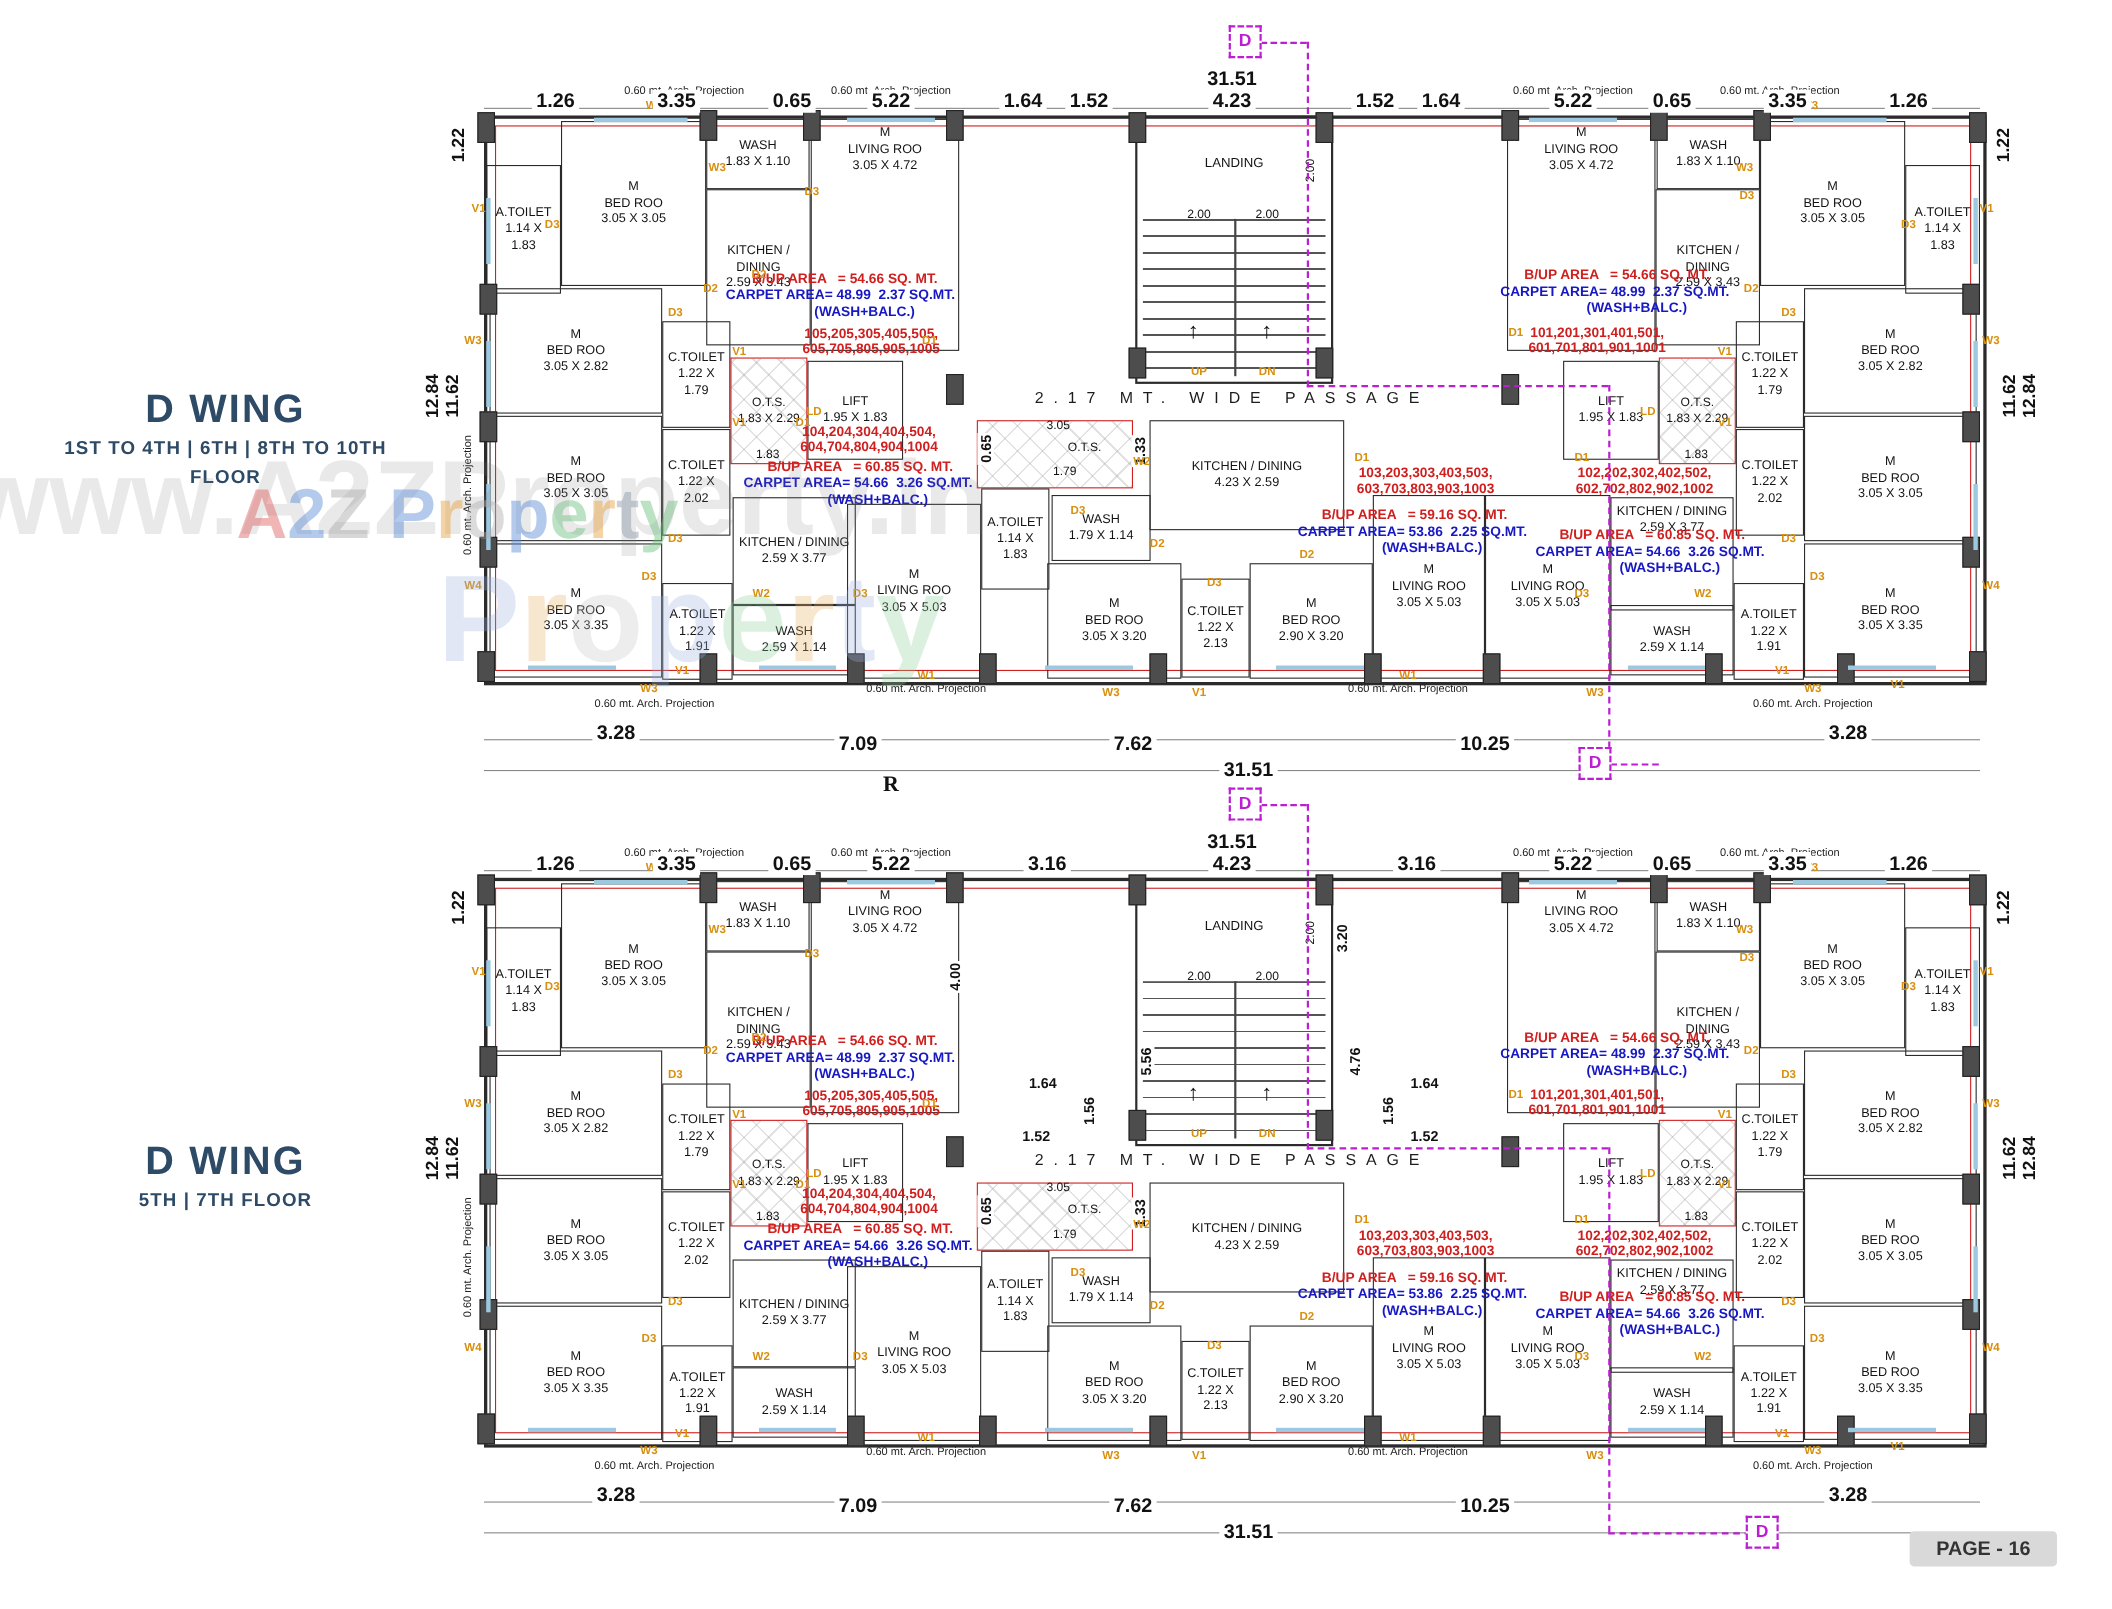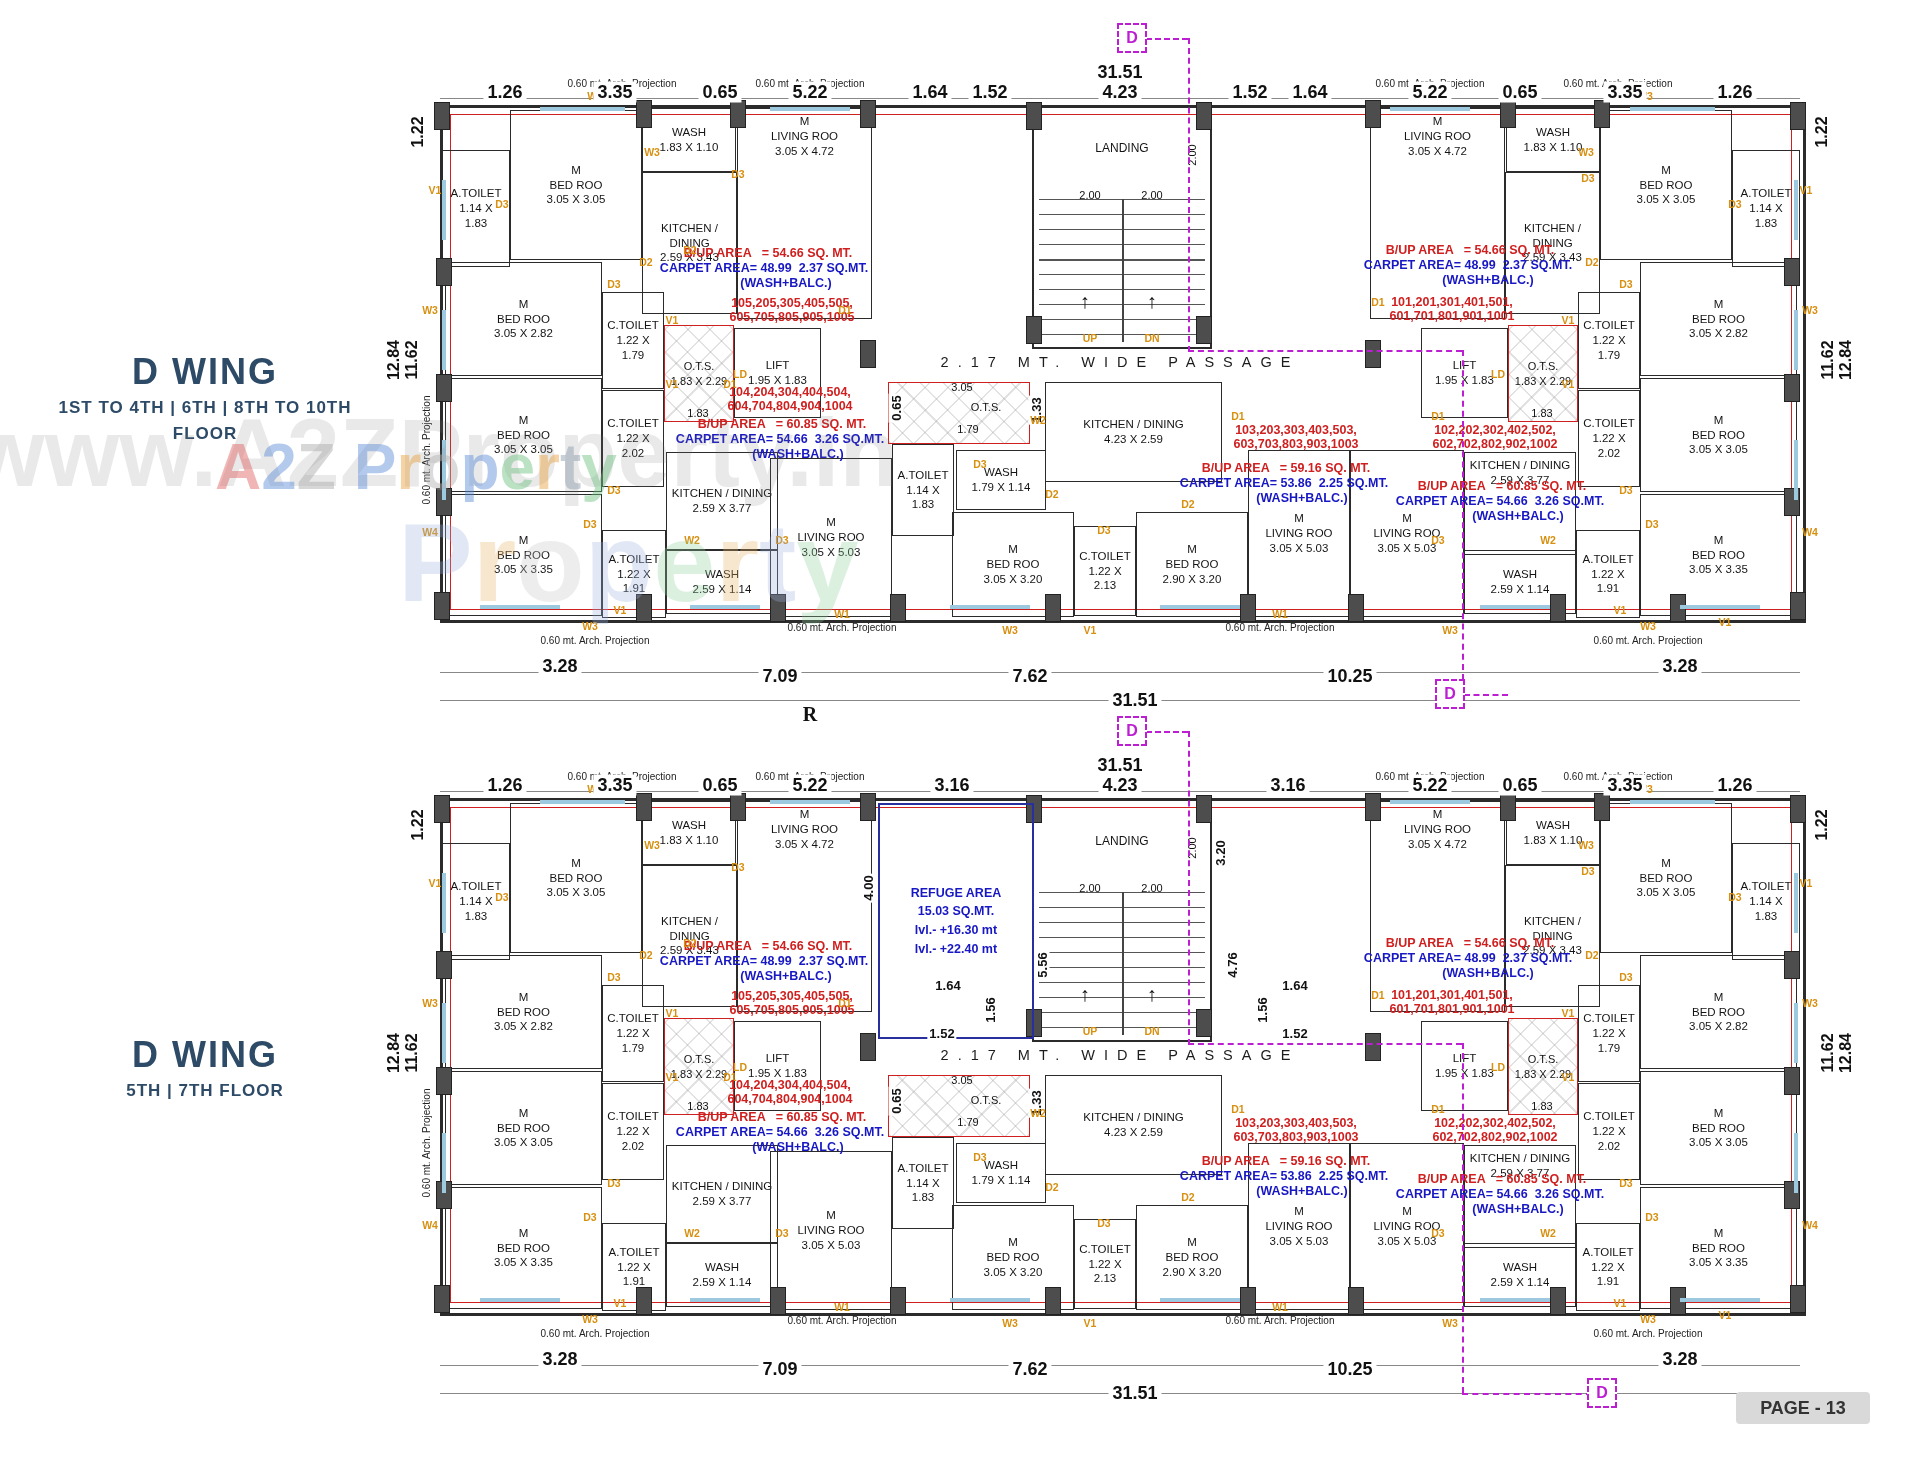--- a/index.html
+++ b/index.html
@@ -50,21 +50,21 @@
   .wm.gray{color:rgba(125,125,125,0.17);}
   .wm.brand span{opacity:0.45;}
   .wm.brand2 span{opacity:0.30;}
   .badge{position:absolute;background:#d9d9d9;border-radius:4px;display:flex;align-items:center;
          justify-content:center;font-size:18px;font-weight:bold;color:#333;z-index:5;}
 </style>
 </head>
 <body>
 
 <div id="canvas">
-  <div class="badge abs" style="left:1736px;top:1392px;width:134px;height:32px;">PAGE - 13</div>
+  <div class="badge abs" style="left:1736px;top:1392px;width:134px;height:32px;">PAGE - 16</div>
 <div class="plan" style="left: 390px; top: 10px; width: 1470px; height: 715px;">
       <div class="abs shell" style="left: 50px; top: 95px; width: 1360px; height: 512px;"></div>
       <div class="abs redshell" style="left: 60px; top: 104px; width: 1340px; height: 494px;"></div>
       <div class="abs ln" style="left: 50px; top: 88px; width: 1360px; height: 1px;"></div>
       <div class="abs ln" style="left: 50px; top: 662px; width: 1360px; height: 1px;"></div>
       <div class="abs ln" style="left: 50px; top: 690px; width: 1360px; height: 1px;"></div>
       <div class="abs room" style="left: 52px; top: 140px; width: 66px; height: 115px;">A.TOILET
 1.14 X
 1.83</div>
       <div class="abs room" style="left: 120px; top: 100px; width: 130px; height: 148px;">M
@@ -640,24 +640,20 @@
       <div class="abs dim ctr" style="left: 640px; top: 666px;">7.62</div>
       <div class="abs dim ctr" style="left: 960px; top: 666px;">10.25</div>
       <div class="abs dim ctr" style="left: 1290px; top: 656px;">3.28</div>
       <div class="abs dim ctr" style="left: 745px; top: 690px;">31.51</div>
       <div class="abs dim rot" style="font-size: 16px; left: 28px; top: 122px;">1.22</div>
       <div class="abs dim rot" style="font-size: 16px; left: 4px; top: 350px;">12.84</div>
       <div class="abs dim rot" style="font-size: 16px; left: 22px; top: 350px;">11.62</div>
       <div class="abs dim rot" style="font-size: 16px; left: 1432px; top: 122px;">1.22</div>
       <div class="abs dim rot" style="font-size: 16px; left: 1438px; top: 350px;">11.62</div>
       <div class="abs dim rot" style="font-size: 16px; left: 1456px; top: 350px;">12.84</div>
-      <div class="abs refuge" style="left: 488px; top: 100px; width: 152px; height: 232px;">REFUGE AREA
-15.03 SQ.MT.
-lvl.- +16.30 mt
-lvl.- +22.40 mt</div>
       <div class="abs dims rot" style="left: 478px; top: 185px;">4.00</div>
       <div class="abs dims rot" style="left: 652px; top: 262px;">5.56</div>
       <div class="abs dims ctr" style="left: 558px; top: 282px;">1.64</div>
       <div class="abs dims rot" style="left: 600px; top: 307px;">1.56</div>
       <div class="abs dims ctr" style="left: 552px; top: 330px;">1.52</div>
       <div class="abs dims rot" style="left: 830px; top: 150px;">3.20</div>
       <div class="abs dims rot" style="left: 842px; top: 262px;">4.76</div>
       <div class="abs dims rot" style="left: 872px; top: 307px;">1.56</div>
       <div class="abs dims ctr" style="left: 905px; top: 330px;">1.52</div>
       <div class="abs dims ctr" style="left: 905px; top: 282px;">1.64</div>

